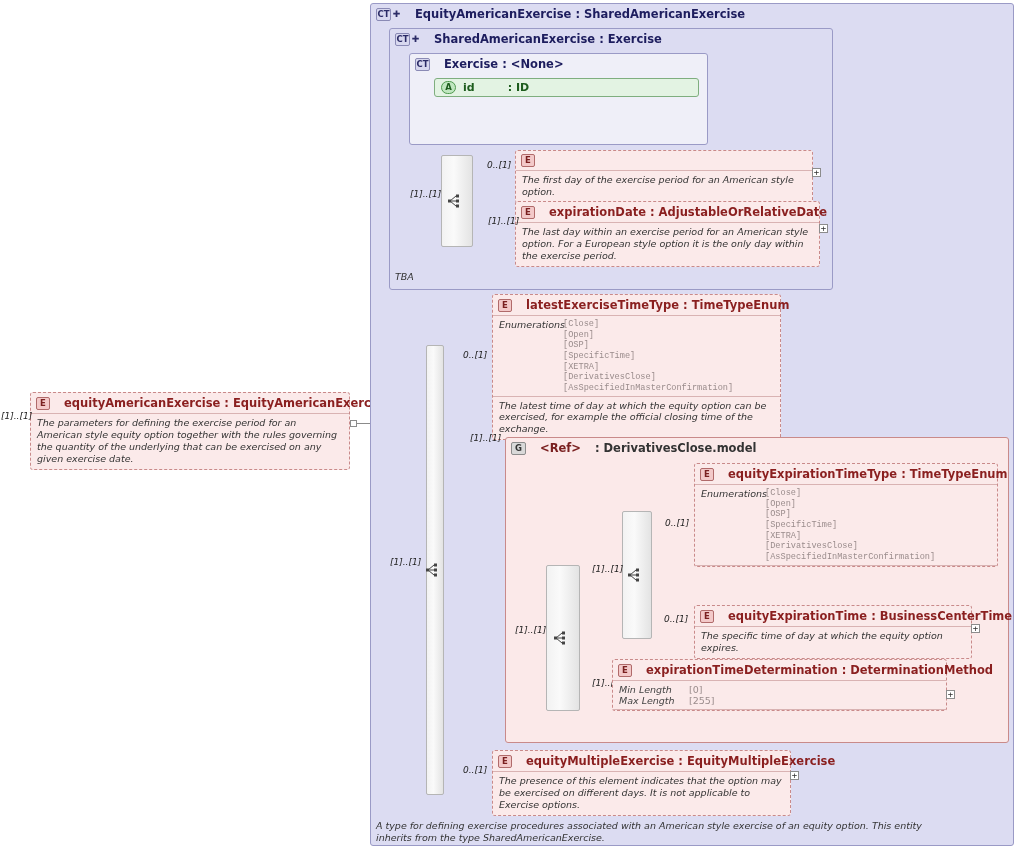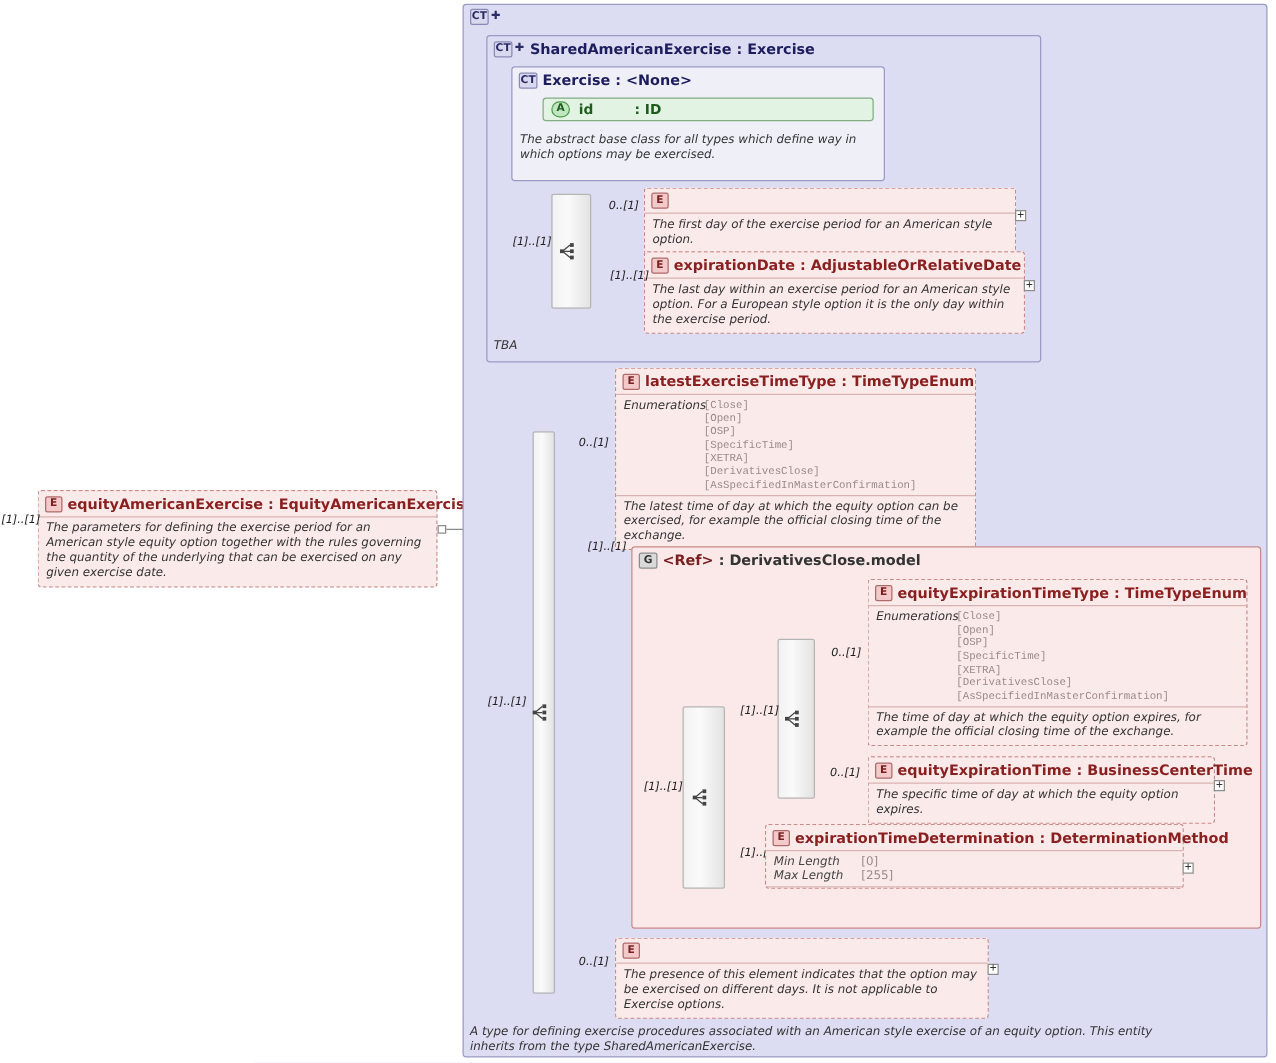--- a/index.html
+++ b/index.html
@@ -16,21 +16,21 @@
   }
 
   
   .box {
     position: absolute;
     border-radius: 3px;
   }
   .hdr {
     display: flex;
     align-items: center;
-    gap: 4px;
+    gap: 14px;
     padding: 3px 20px 3px 5px;
     font-size: 11.5px;
   }
   .hdr .title { white-space: nowrap; }
 
   
   .tag {
     display: inline-flex;
     align-items: center;
     justify-content: center;
@@ -243,20 +243,21 @@
   </div>
   <div class="card" style="left:1px; top:411px;">[1]..[1]</div>
   <div class="stub" style="left:350px; top:420px;"></div>
 
   <div class="box ct-box" style="left:370px; top:3px; width:644px; height:843px;">
     <div class="hdr">
       <span class="tagwrap">
           <span class="tag ct">CT</span>
           <span class="plusmark">✚</span>
         </span>
+      <span class="title">EquityAmericanExercise : SharedAmericanExercise</span>
     </div>
   </div>
   <div class="footnote" style="left:376px; top:820px; width:580px;">A type for defining exercise procedures associated with an American style exercise of an equity option. This entity inherits from the type SharedAmericanExercise.</div>
 
   <div class="box ct-box" style="left:389px; top:28px; width:444px; height:262px;">
     <div class="hdr">
       <span class="tagwrap">
           <span class="tag ct">CT</span>
           <span class="plusmark">✚</span>
         </span>
@@ -272,21 +273,20 @@
         </span>
       <span class="title">Exercise : &lt;None&gt;</span>
     </div>
     <div class="attr-box" style="margin:4px 8px 0 24px;">
       <span class="tagwrap">
           <span class="tag a">A</span>
         </span>
       <span>id</span>
       <span class="sub" style="margin-left:26px;">: ID</span>
     </div>
-    <div class="desc" style="padding-top:9px;">The abstract base class for all types which define way in which options may be exercised.</div>
   </div>
 
   <div class="seq" style="left:441px; top:155px; width:32px; height:92px;">
     <svg class="dots" viewBox="0 0 18 16">
       <line x1="2" y1="8" x2="8" y2="3" stroke="#444" stroke-width="1"></line>
       <line x1="2" y1="8" x2="8" y2="8" stroke="#444" stroke-width="1"></line>
       <line x1="2" y1="8" x2="8" y2="13" stroke="#444" stroke-width="1"></line>
       <rect x="0" y="6.5" width="3" height="3" fill="#444"></rect>
       <rect x="8" y="1.5" width="3" height="3" fill="#444"></rect>
       <rect x="8" y="6.5" width="3" height="3" fill="#444"></rect>
@@ -410,21 +410,20 @@
         <div>[Close]</div>
         <div>[Open]</div>
         <div>[OSP]</div>
         <div>[SpecificTime]</div>
         <div>[XETRA]</div>
         <div>[DerivativesClose]</div>
         <div>[AsSpecifiedInMasterConfirmation]</div>
       </div>
     </div>
     <div class="sep"></div>
-    <div class="desc">The time of day at which the equity option expires, for example the official closing time of the exchange.</div>
   </div>
   <div class="card" style="left:665px; top:518px;">0..[1]</div>
 
   <div class="box el-box" style="left:694px; top:605px; width:278px;">
     <div class="hdr">
       <span class="tagwrap">
           <span class="tag e">E</span>
         </span>
       <span class="title">equityExpirationTime : BusinessCenterTime</span>
     </div>
@@ -450,20 +449,21 @@
     </div>
     <div class="sep"></div>
   </div>
   <div class="expander" style="left:946px; top:690px;">+</div>
 
   <div class="box el-box" style="left:492px; top:750px; width:299px;">
     <div class="hdr">
       <span class="tagwrap">
           <span class="tag e">E</span>
         </span>
+      <span class="title">equityMultipleExercise : EquityMultipleExercise</span>
     </div>
     <div class="sep"></div>
     <div class="desc">The presence of this element indicates that the option may be exercised on different days. It is not applicable to Exercise options.</div>
   </div>
   <div class="card" style="left:463px; top:765px;">0..[1]</div>
   <div class="expander" style="left:790px; top:771px;">+</div>
 
 </div>
 
 </body></html>

